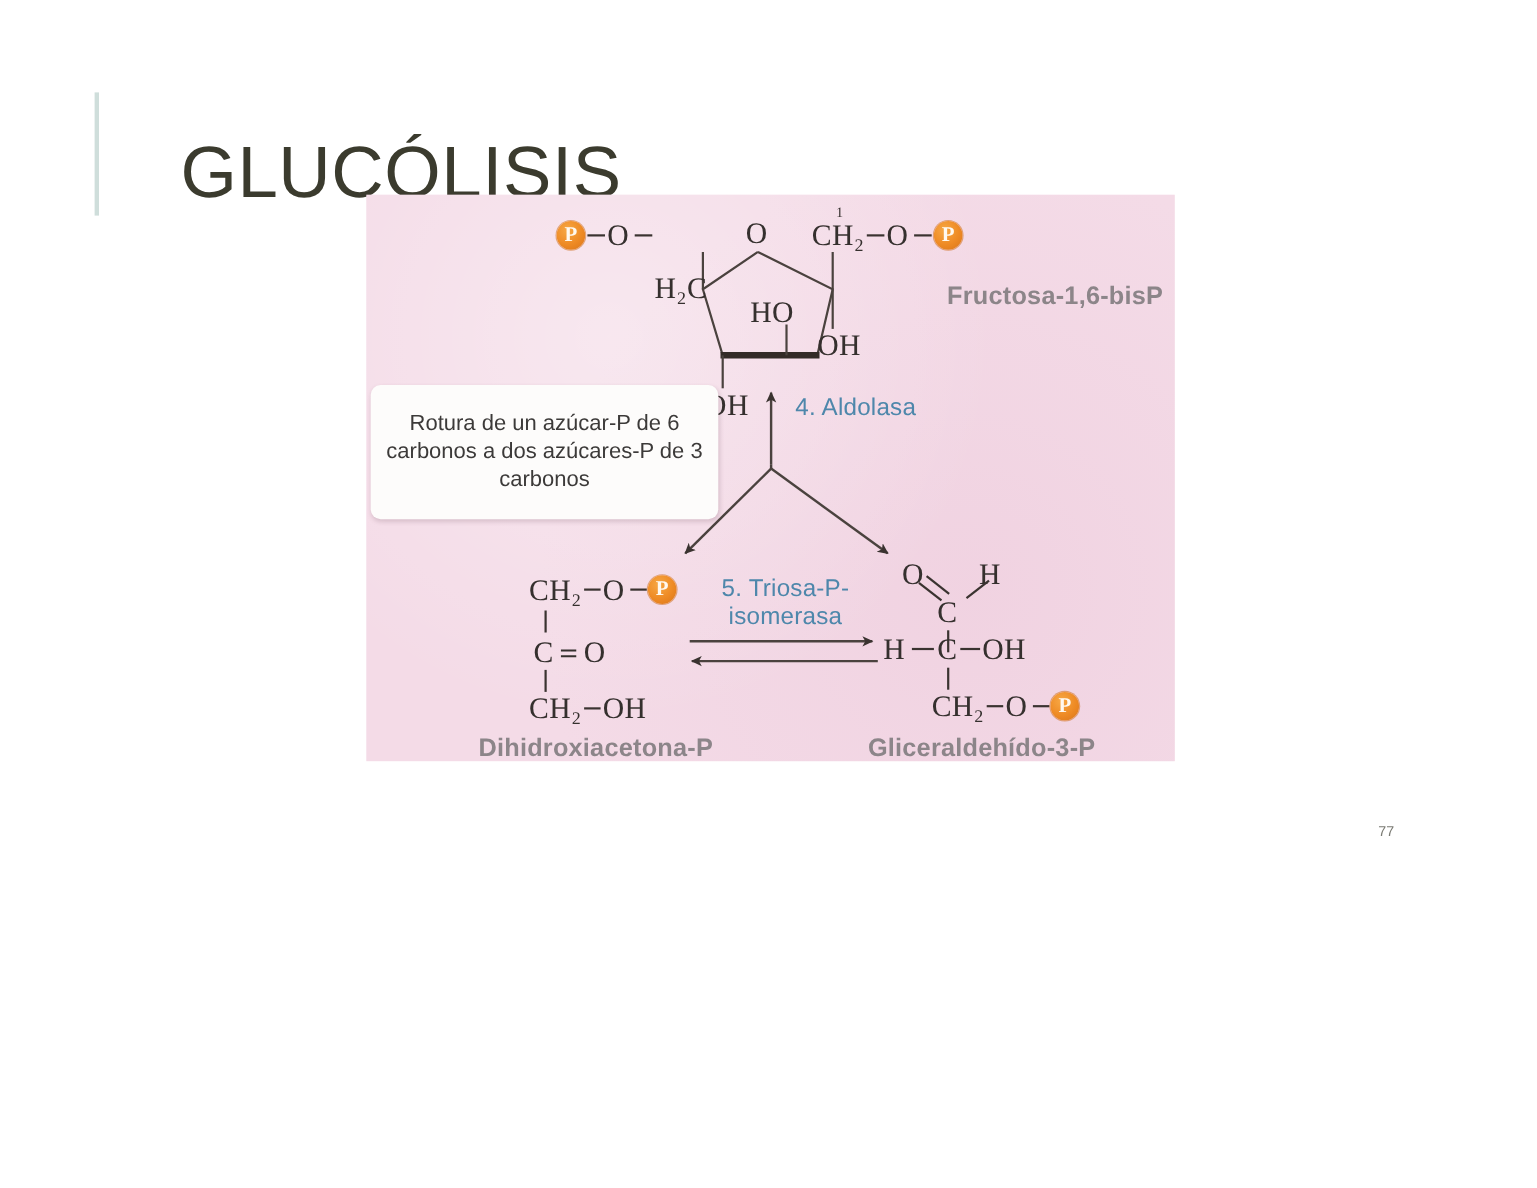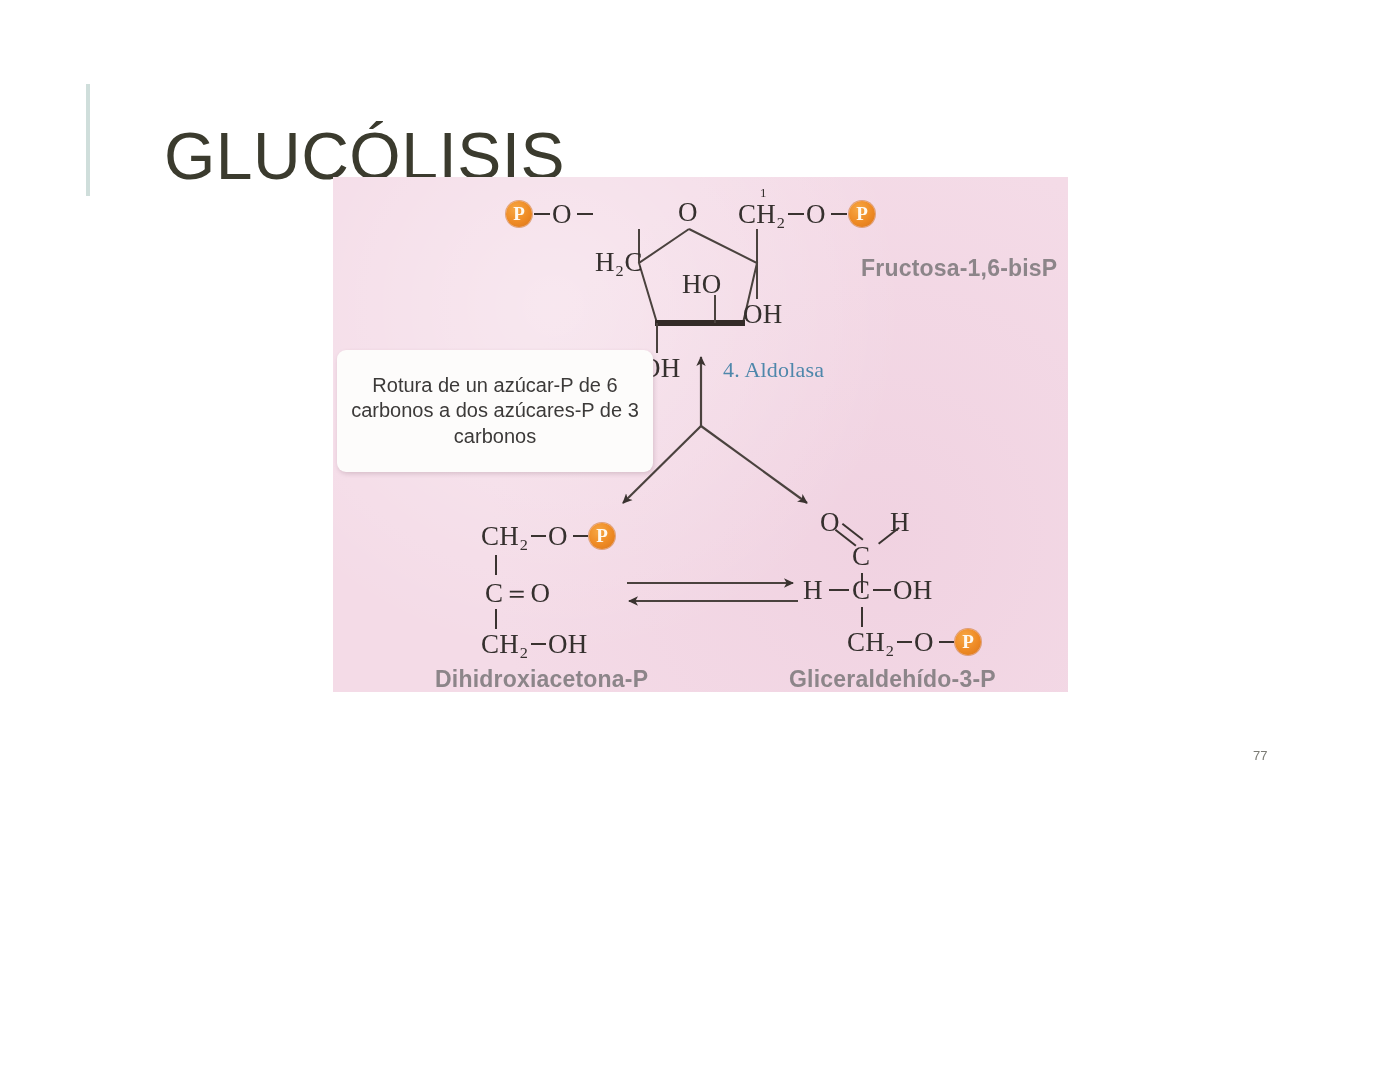--- a/index.html
+++ b/index.html
@@ -111,21 +111,21 @@
     font-size: 23px;
     font-weight: bold;
     color: #8c8589;
     letter-spacing: .2px;
   }
 
   
   .enzyme-label {
     position: absolute;
     white-space: nowrap;
-    font-family: Liberation Serif, serif;
+    font-family: Liberation Sans, sans-serif;
     font-size: 22px;
     color: #4e87ab;
     letter-spacing: .2px;
   }
   .enzyme-label.two-line {
     white-space: normal;
     text-align: center;
     line-height: 1.12;
   }
 
@@ -225,20 +225,24 @@
   <div class="atom" style="left:308px; top:176px;">OH</div>
 
   <div class="compound-label" style="left:528px; top:78px;">Fructosa-1,6-bisP</div>
 
   <div id="callout-box">
     <div id="callout-text">Rotura de un azúcar-P de 6 carbonos a dos azúcares-P de 3 carbonos</div>
   </div>
 
   <div class="enzyme-label" style="left:390px; top:180px;">4. Aldolasa</div>
 
+  <div class="enzyme-label two-line" style="left:306px; top:346px; width:150px;">
+    <span>5. Triosa-P-</span><br>
+    <span>isomerasa</span>
+  </div>
 
   <div class="atom" style="left:148px; top:344px;">CH₂</div>
   <div class="bond bond-h" style="left:198px; top:358px; width:15px;"></div>
   <div class="atom" style="left:215px; top:344px;">O</div>
   <div class="bond bond-h" style="left:240px; top:358px; width:15px;"></div>
   <div class="p-circle" style="left:256px; top:346px;">P</div>
 
   <div class="bond bond-v" style="left:162px; top:378px; height:20px;"></div>
 
   <div class="atom" style="left:152px; top:398px;">C＝O</div>

